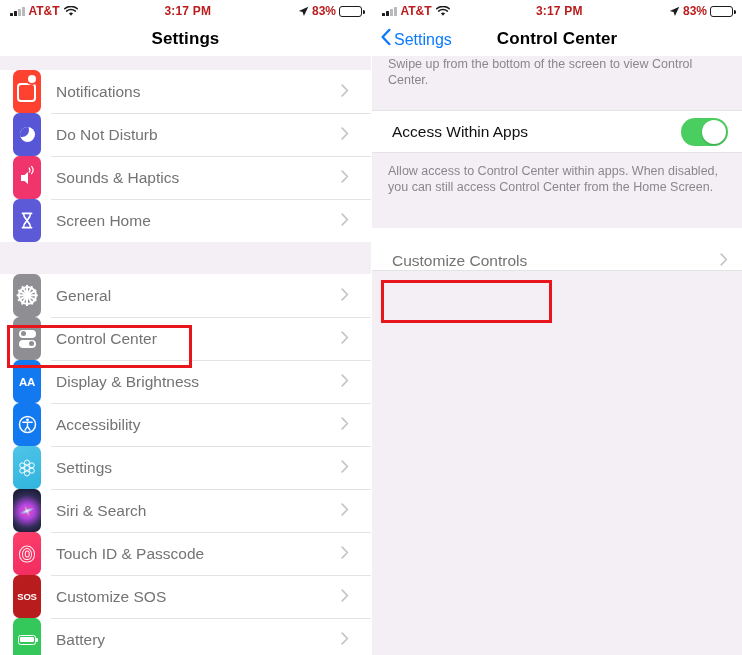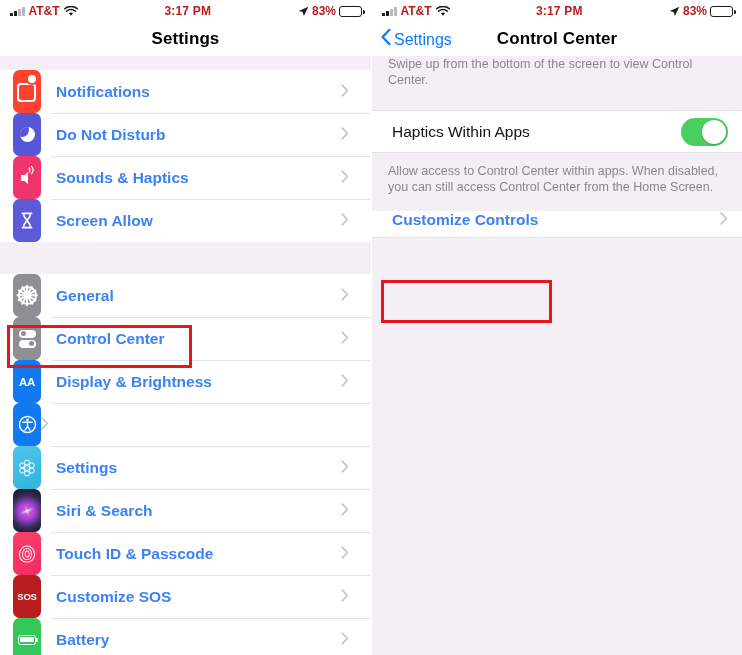--- a/index.html
+++ b/index.html
@@ -67,23 +67,22 @@
   .row + .row::before {
     content: ""; position: absolute; left: 51px; right: 0; top: 0;
     height: 1px; background: #e3e3e5;
   }
   .icon {
     width: 28px; height: 43px; border-radius: 6.5px; flex: 0 0 28px;
     display: flex; align-items: center; justify-content: center;
     color: #fff; overflow: hidden; position: relative;
   }
   .row-label {
-    margin-left: 15px; font-size: 15.5px; color: #3b82f6; flex: 1 1 auto;
+    margin-left: 15px; font-size: 15.5px; color: #737373; flex: 1 1 auto;
     white-space: nowrap;
-    font-weight: bold;
   }
   .chev-r { margin-right: 22px; flex: 0 0 auto; }
 
   
   .note {
     background: #f4eff4; color: #8b868d; font-size: 12.5px;
     line-height: 16px; padding: 0 16px;
   }
   .note.top   { padding-bottom: 22px; }
   .note.mid   { padding-top: 10px; padding-bottom: 16px; }
@@ -96,22 +95,22 @@
   .toggle {
     width: 47px; height: 28px; border-radius: 14px; background: #4ace5f;
     position: relative; flex: 0 0 auto; cursor: pointer;
   }
   .toggle .knob {
     position: absolute; top: 2px; right: 2px; width: 24px; height: 24px;
     border-radius: 50%; background: #fff;
     box-shadow: 0 1px 2px rgba(0,0,0,.22);
   }
   .linkrow {
-    height: 27px; background: #ffffff; display: flex; align-items: flex-start;
-    padding: 0 14px 0 20px; border-bottom: 1px solid #e3e3e5; cursor: pointer;
+    height: 43px; background: #ffffff; display: flex; align-items: flex-end;
+    padding: 0 14px 0 20px; border-bottom: 1px solid #e3e3e5; cursor: pointer; margin-top: 17px;
   }
   .linkrow .row-label { margin-left: 0; }
   .filler { background: #f4eff4; flex: 1 1 auto; }
 
   
   .hl {
     position: absolute; border: 3px solid #e8161c;
     pointer-events: none; z-index: 20;
   }
   #hl-control-center  { left: 7px;  top: 325px; width: 185px; height: 43px; }
@@ -288,21 +287,21 @@
             </svg>
         </span>
       </div>
       <div class="row">
         <span class="icon" style="background:#5c5ad6">
           <svg width="14" height="17" viewBox="0 0 14 17">
             <path d="M2.5 1.4 H11.5 M2.5 15.6 H11.5" stroke="#fff" stroke-width="1.8" stroke-linecap="round"></path>
             <path d="M3.6 1.8 C3.6 6 7 7.6 7 8.5 C7 9.4 3.6 11 3.6 15.2 M10.4 1.8 C10.4 6 7 7.6 7 8.5 C7 9.4 10.4 11 10.4 15.2" stroke="#fff" stroke-width="1.6" fill="none"></path>
           </svg>
         </span>
-        <span class="row-label">Screen Allow</span>
+        <span class="row-label">Screen Home</span>
         <span class="chev-r">
           <svg width="8" height="13" viewBox="0 0 8 13">
               <path d="M1.2 1.2 L6.4 6.5 L1.2 11.8" stroke="#c5c5c9" stroke-width="1.7" fill="none" stroke-linecap="round" stroke-linejoin="round"></path>
             </svg>
         </span>
       </div>
     </div>
 
     <div class="gap" style="height:32px"></div>
 
@@ -357,20 +356,21 @@
         </span>
       </div>
       <div class="row">
         <span class="icon" style="background:#1379f0">
           <svg width="19" height="19" viewBox="0 0 19 19">
             <circle cx="9.5" cy="9.5" r="8" stroke="#fff" stroke-width="1.5" fill="none"></circle>
             <circle cx="9.5" cy="4.8" r="1.4" fill="#fff"></circle>
             <path d="M4.8 7.2 H14.2 M9.5 7.2 V11.4 M9.5 11.4 L7 15.2 M9.5 11.4 L12 15.2" stroke="#fff" stroke-width="1.4" stroke-linecap="round" fill="none"></path>
           </svg>
         </span>
+        <span class="row-label">Accessibility</span>
         <span class="chev-r">
           <svg width="8" height="13" viewBox="0 0 8 13">
               <path d="M1.2 1.2 L6.4 6.5 L1.2 11.8" stroke="#c5c5c9" stroke-width="1.7" fill="none" stroke-linecap="round" stroke-linejoin="round"></path>
             </svg>
         </span>
       </div>
       <div class="row">
         <span class="icon icon-wall">
           <span class="flower">
             <i style="transform:translate(0,0)"></i>
@@ -483,21 +483,21 @@
             </svg>
         </span>
         <span>Settings</span>
       </span>
       <span class="nav-title">Control Center</span>
     </div>
 
     <div class="note top">Swipe up from the bottom of the screen to view Control Center.</div>
 
     <div class="srow">
-      <span class="srow-label">Haptics Within Apps</span>
+      <span class="srow-label">Access Within Apps</span>
       <span class="toggle">
           <span class="knob"></span>
         </span>
     </div>
 
     <div class="note mid">Allow access to Control Center within apps. When disabled, you can still access Control Center from the Home Screen.</div>
 
     <div class="linkrow">
       <span class="row-label">Customize Controls</span>
       <span>

